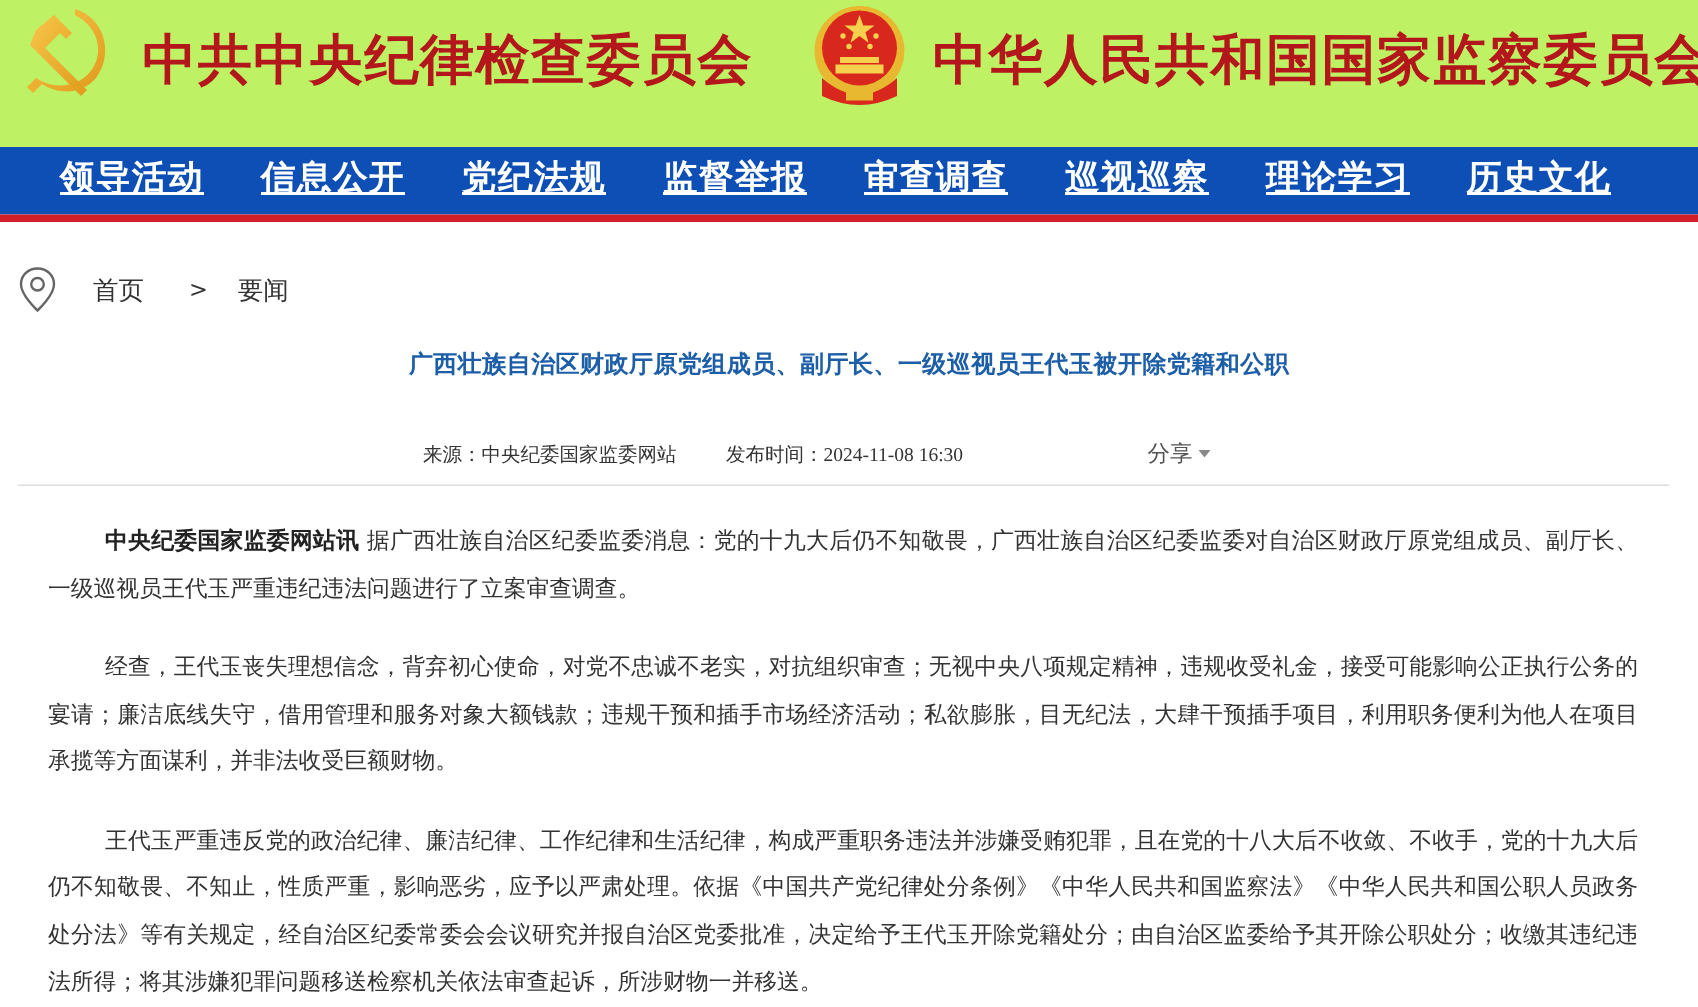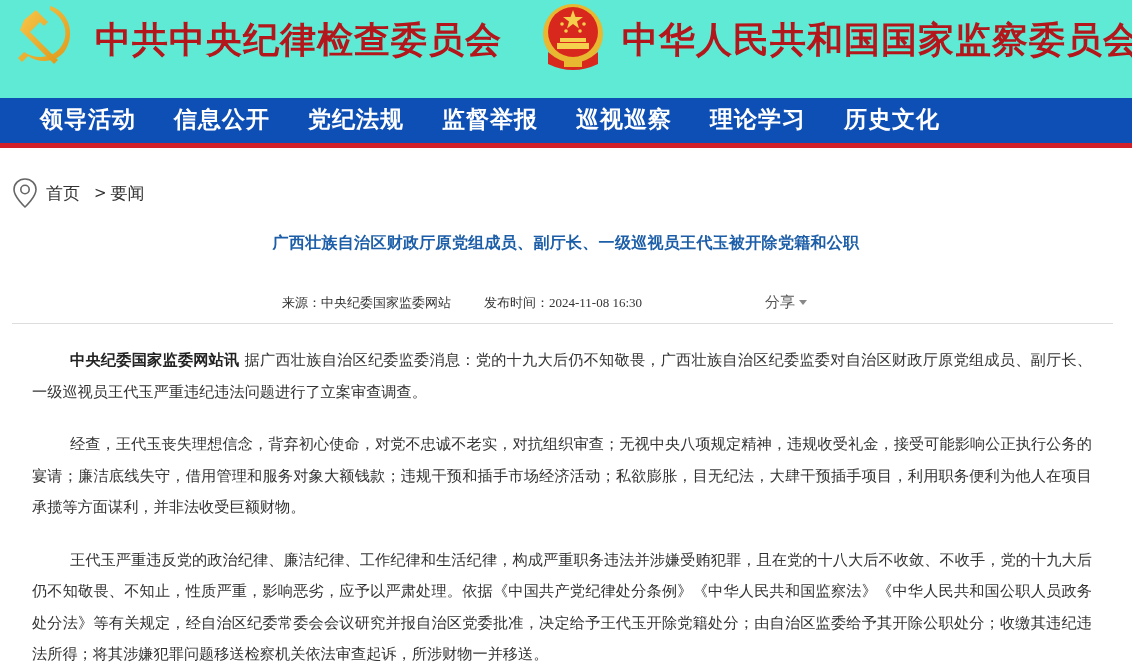--- a/index.html
+++ b/index.html
@@ -1,36 +1,36 @@
 <!DOCTYPE html>
 <html><head>
 <meta charset="utf-8">
 <style>
   html, body { margin: 0; padding: 0; background: #ffffff; }
   body { width: 1132px; height: 671px; overflow: hidden; position: relative;
          font-family: "DejaVu Sans", "Liberation Sans", sans-serif; color: #333; }
 
   
-  .banner { position: absolute; left: 0; top: 0; width: 1132px; height: 127px; background: #5eead4; }
+  .banner { position: absolute; left: 0; top: 0; width: 1132px; height: 127px; background: #bef264; }
   .logo-party { position: absolute; left: 14px; top: 2px; width: 66px; height: 66px; }
   .title-cpc { position: absolute; left: 95px; top: 16px; font-family: "DejaVu Serif", "Liberation Serif", serif;
                font-size: 36px; font-weight: bold; color: #b3171b; letter-spacing: 1px; white-space: nowrap; }
   .logo-emblem { position: absolute; left: 540px; top: 2px; width: 66px; height: 70px; }
   .title-ncs { position: absolute; left: 622px; top: 16px; font-family: "DejaVu Serif", "Liberation Serif", serif;
                font-size: 36px; font-weight: bold; color: #b3171b; letter-spacing: 1px; white-space: nowrap; }
 
   
   .nav { position: absolute; left: 0; top: 98px; width: 1132px; height: 45px; background: #0e4fb5; }
   .nav-red { position: absolute; left: 0; top: 143px; width: 1132px; height: 5px; background: #d1202a; }
   .nav ul { list-style: none; margin: 0; padding: 0; position: absolute; left: 40px; top: 0; height: 45px; display: flex; }
   .nav li { color: #fff; font-family: "DejaVu Serif", "Liberation Serif", serif; font-size: 23px; font-weight: bold;
-            line-height: 42px; margin-right: 38px; letter-spacing: 1px; white-space: nowrap; cursor: pointer; }
+            line-height: 42px; margin-right: 38px; letter-spacing: 1px; white-space: nowrap; cursor: pointer; text-decoration: underline; }
 
   
-  .crumb { position: absolute; left: 12px; top: 177px; height: 32px; display: flex; align-items: center; font-size: 17px; color: #333; }
+  .crumb { position: absolute; left: 12px; top: 177px; height: 32px; display: flex; align-items: center; font-size: 17px; color: #333; gap: 16px; }
   .crumb .pin { width: 26px; height: 32px; margin-right: 8px; }
   .crumb .home { margin-right: 14px; cursor: pointer; }
   .crumb .sep { margin-right: 4px; font-size: 15px; }
   .crumb .cur { cursor: pointer; text-align: right; }
 
   
   .art-title { position: absolute; left: 0; top: 233px; width: 1132px; text-align: center; font-size: 16px; font-weight: bold;
                color: #1d5ea8; white-space: nowrap; letter-spacing: 0.3px; }
 
   
@@ -78,20 +78,21 @@
   </svg>
   <div class="title-ncs">中华人民共和国国家监察委员会</div>
 </div>
 
 <nav class="nav">
   <ul>
     <li>领导活动</li>
     <li>信息公开</li>
     <li>党纪法规</li>
     <li>监督举报</li>
+    <li>审查调查</li>
     <li>巡视巡察</li>
     <li>理论学习</li>
     <li>历史文化</li>
   </ul>
 </nav>
 <div class="nav-red"></div>
 
 <div class="crumb">
   <svg class="pin" viewBox="0 0 26 32">
     <path d="M13 2 C6.5 2 2 6.8 2 12.5 C2 20 13 30 13 30 C13 30 24 20 24 12.5 C24 6.8 19.5 2 13 2 Z" fill="none" stroke="#666" stroke-width="1.6"></path>

